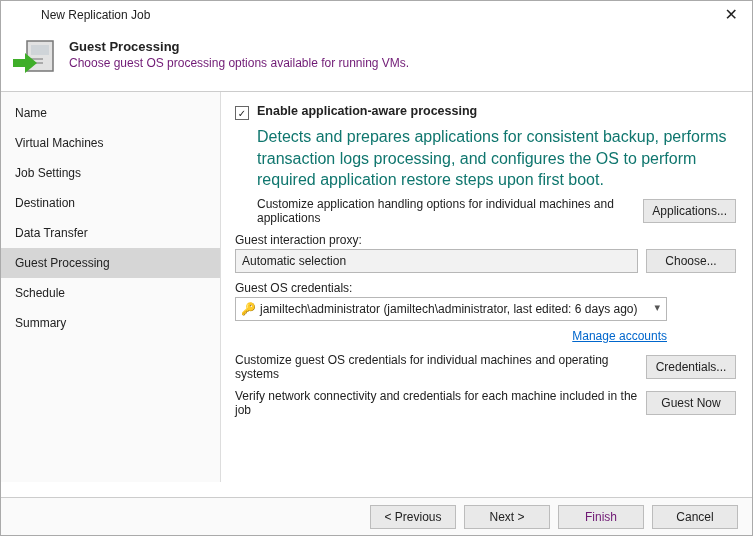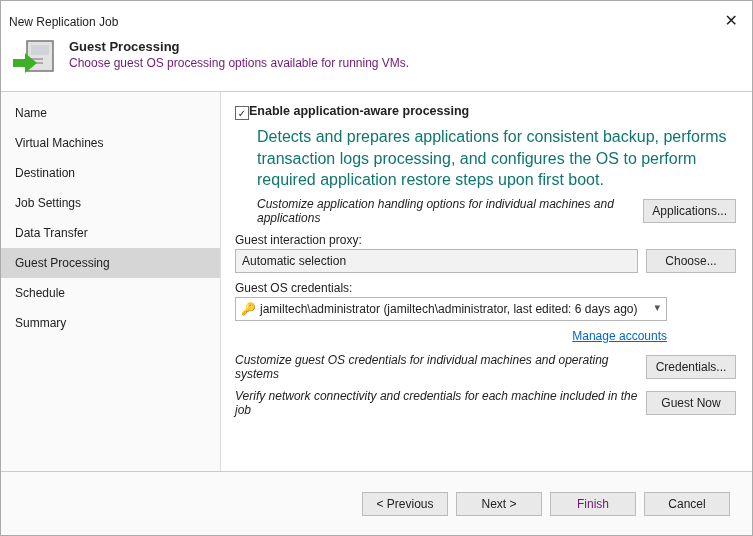--- a/index.html
+++ b/index.html
@@ -1,46 +1,46 @@
 <!DOCTYPE html>
 <html><head>
 <meta charset="utf-8">
 <style>
   * { box-sizing: border-box; margin: 0; padding: 0; font-family: "Segoe UI", Tahoma, sans-serif; }
   body { width: 753px; height: 536px; background: #fff; border: 1px solid #aaa; position: relative; font-size: 12px; color: #222; }
-  .titlebar { height: 28px; display: flex; align-items: flex-end; padding: 0 8px; }
+  .titlebar { height: 28px; display: flex; align-items: center; padding: 0 8px; margin-left: 32px; }
   .titlebar .title { flex: 1; font-size: 12px; }
   .titlebar .close { font-size: 16px; line-height: 1; cursor: default; padding: 0 6px; }
   .header { display: flex; padding: 6px 14px 4px 10px; }
   .header .icon { width: 48px; height: 48px; margin-right: 10px; display:flex; align-items:center; justify-content:center; }
   .header .ttl { font-weight: 700; font-size: 13px; margin: 4px 0 2px; }
   .header .sub { font-size: 12px; color: #701a75; }
   .divider { border-top: 1px solid #ccc; margin-top: 4px; }
   .content { display: flex; height: 390px; }
   .sidebar { width: 220px; background: #fafafa; border-right: 1px solid #ddd; padding: 6px 0; }
   .side-item { padding: 8px 14px; font-size: 12px; cursor: default; }
   .side-item.sel { background: #d6d6d6; }
   .main { flex: 1; padding: 12px 16px 12px 14px; overflow: hidden; }
-  .row { display: flex; align-items: flex-start; gap: 0; margin-bottom: 6px; }
+  .row { display: flex; align-items: flex-start; gap: 8px; margin-bottom: 6px; }
   .chk { width: 14px; height: 14px; margin-top: 2px; border:1px solid #666; display:flex;align-items:center;justify-content:center;font-size:10px;color:#222; }
   .chk.checked::after { content: "✓"; }
   .bold { font-weight: 700; font-size: 12.5px; }
   .desc { margin: 2px 0 6px 22px; font-size: 16px; color: #0f766e; line-height: 1.35; }
   .line { display: flex; align-items: center; gap: 8px; margin-bottom: 8px; }
-  .line .txt { flex: 1; font-style: italic; }
+  .line .txt { flex: 1; }
   .btn { min-width: 90px; height: 24px; background: #e9e9e9; border: 1px solid #bcbcbc; font-size: 12px; display:inline-flex;align-items:center;justify-content:center;padding:0 8px; cursor: default; }
   .btn.disabled { color: #701a75; }
   .label { font-size: 12px; margin-top: 4px; margin-bottom: 2px; }
   .input { width: 488px; height: 24px; background: #f2f2f2; border: 1px solid #b7b7b7; padding: 0 6px; font-size: 12px; display:flex;align-items:center; }
   .dropdown { width: 432px; height: 24px; border: 1px solid #b7b7b7; padding: 0 6px; font-size: 12px; display:flex;align-items:center; position:relative; background:#fff; }
   .dropdown .arrow { position:absolute; right:6px; top:3px; font-size:11px; color:#555; }
   .key-icon { width:14px; height:14px; margin-right:4px; display:inline-flex;align-items:center;justify-content:center; color:#d59b12; font-size:12px; }
   .link { color: #0066cc; text-decoration: underline; cursor: pointer; }
   .manage { display:flex; justify-content:flex-end; width:432px; margin:2px 0 10px; }
-  .footer { position:absolute; bottom:0; left:0; right:0; height:64px; border-top:1px solid #ccc; display:flex; align-items:center; justify-content:flex-end; gap:8px; padding:0 22px; background:#fafafa; }
+  .footer { position:absolute; bottom:0; left:0; right:0; height:38px; border-top:1px solid #ccc; display:flex; align-items:center; justify-content:flex-end; gap:8px; padding:0 14px; background:#fafafa; }
   .footer .btn { min-width: 86px; }
 </style>
 </head>
 <body>
 
 <div class="titlebar">
   <span class="title">New Replication Job</span>
   <span class="close">✕</span>
 </div>
 
@@ -59,22 +59,22 @@
     <div class="sub">Choose guest OS processing options available for running VMs.</div>
   </div>
 </div>
 
 <div class="divider"></div>
 
 <div class="content">
   <div class="sidebar">
     <div class="side-item">Name</div>
     <div class="side-item">Virtual Machines</div>
+    <div class="side-item">Job Settings</div>
     <div class="side-item">Destination</div>
-    <div class="side-item">Job Settings</div>
     <div class="side-item">Data Transfer</div>
     <div class="side-item sel">Guest Processing</div>
     <div class="side-item">Schedule</div>
     <div class="side-item">Summary</div>
   </div>
 
   <div class="main">
     <div class="row">
       <div class="chk checked"></div>
       <span class="bold">Enable application-aware processing</span>

